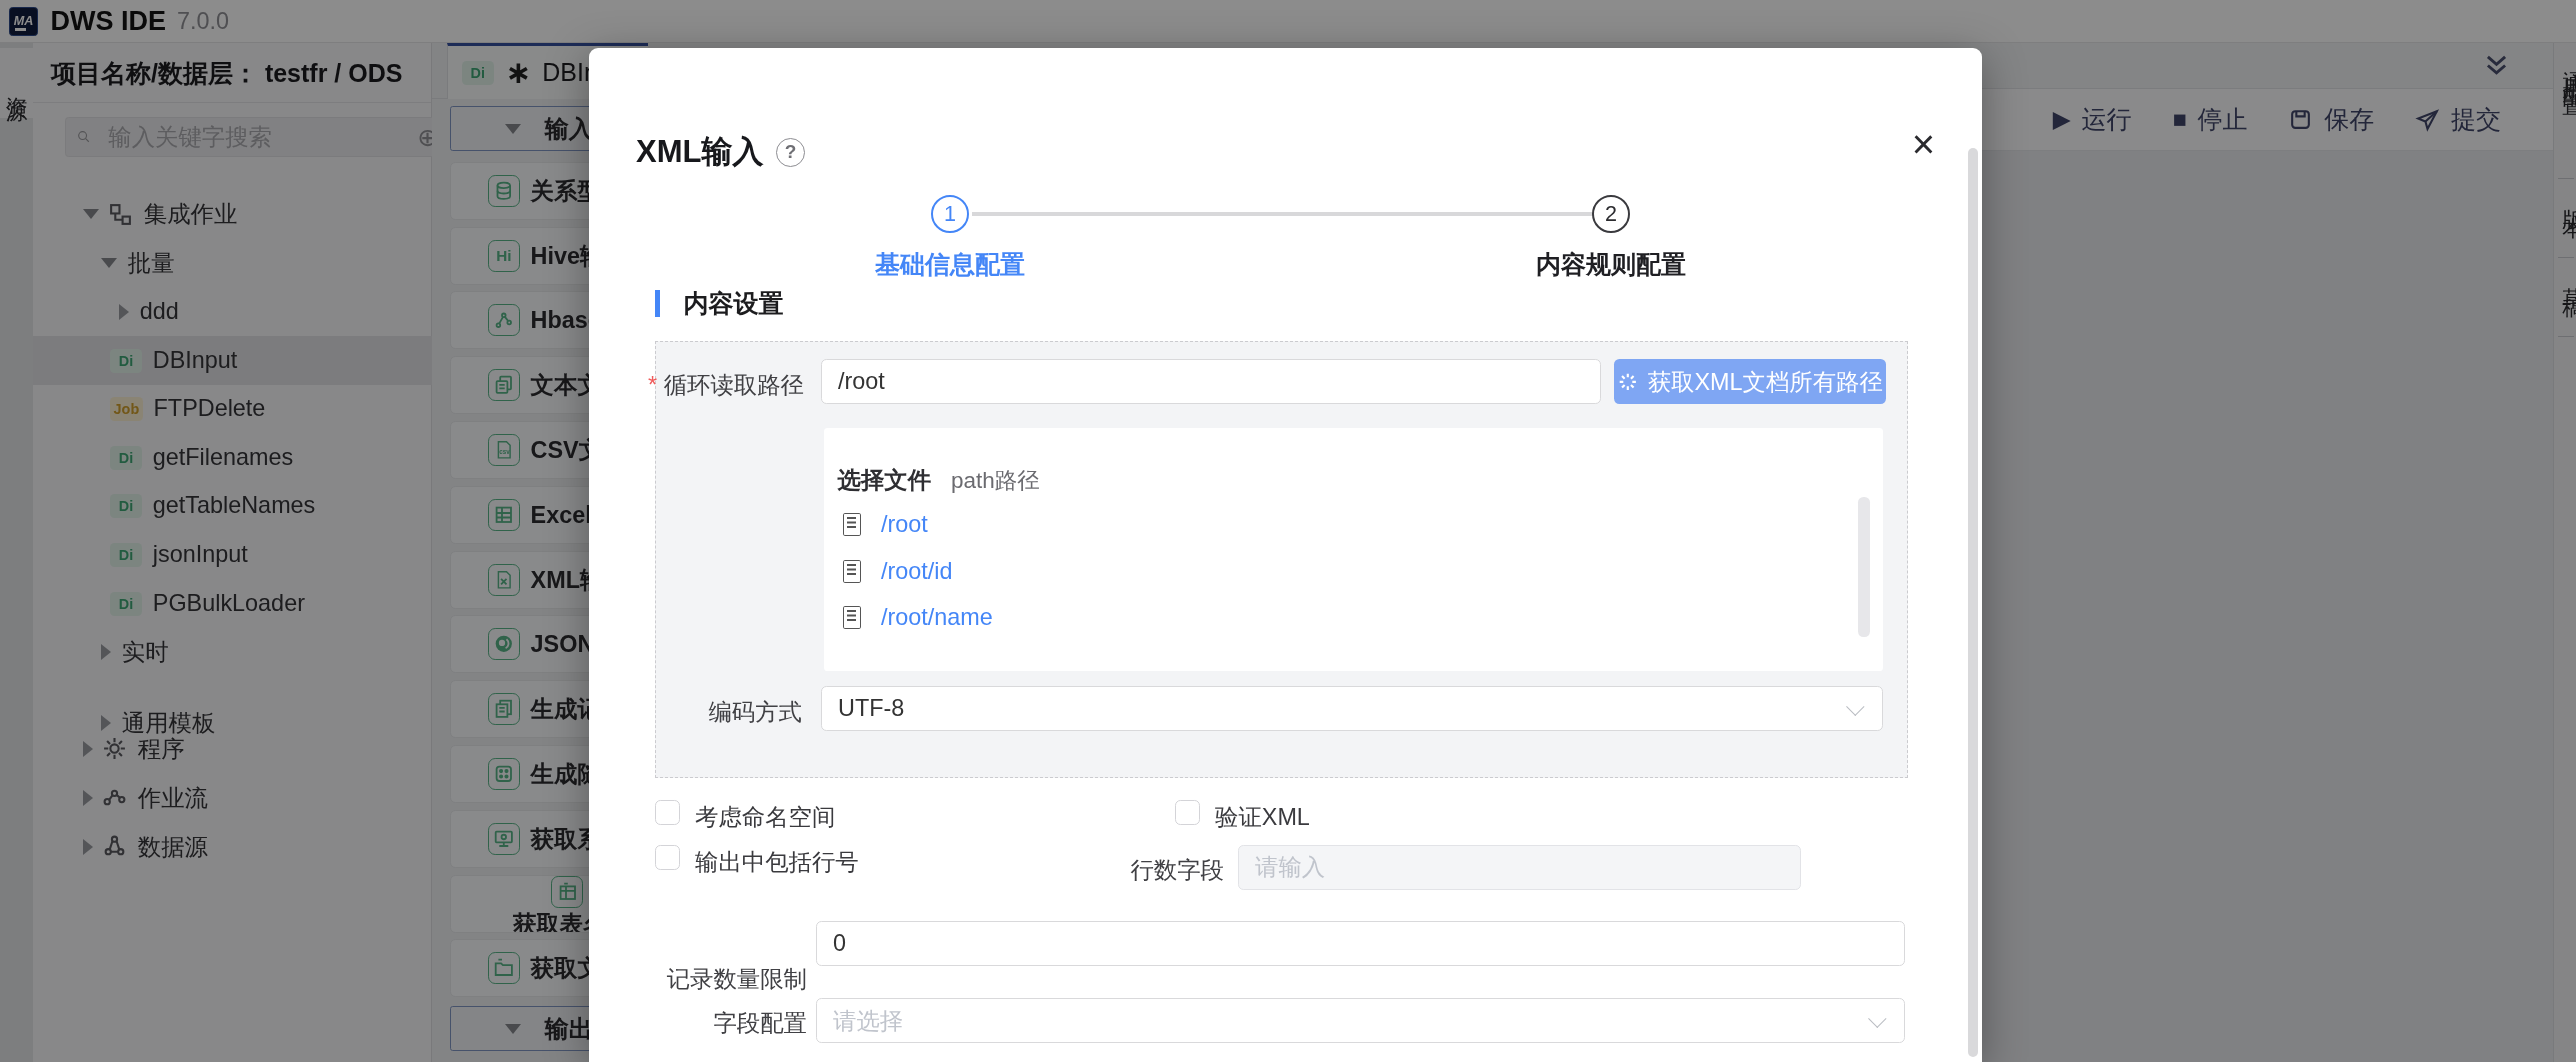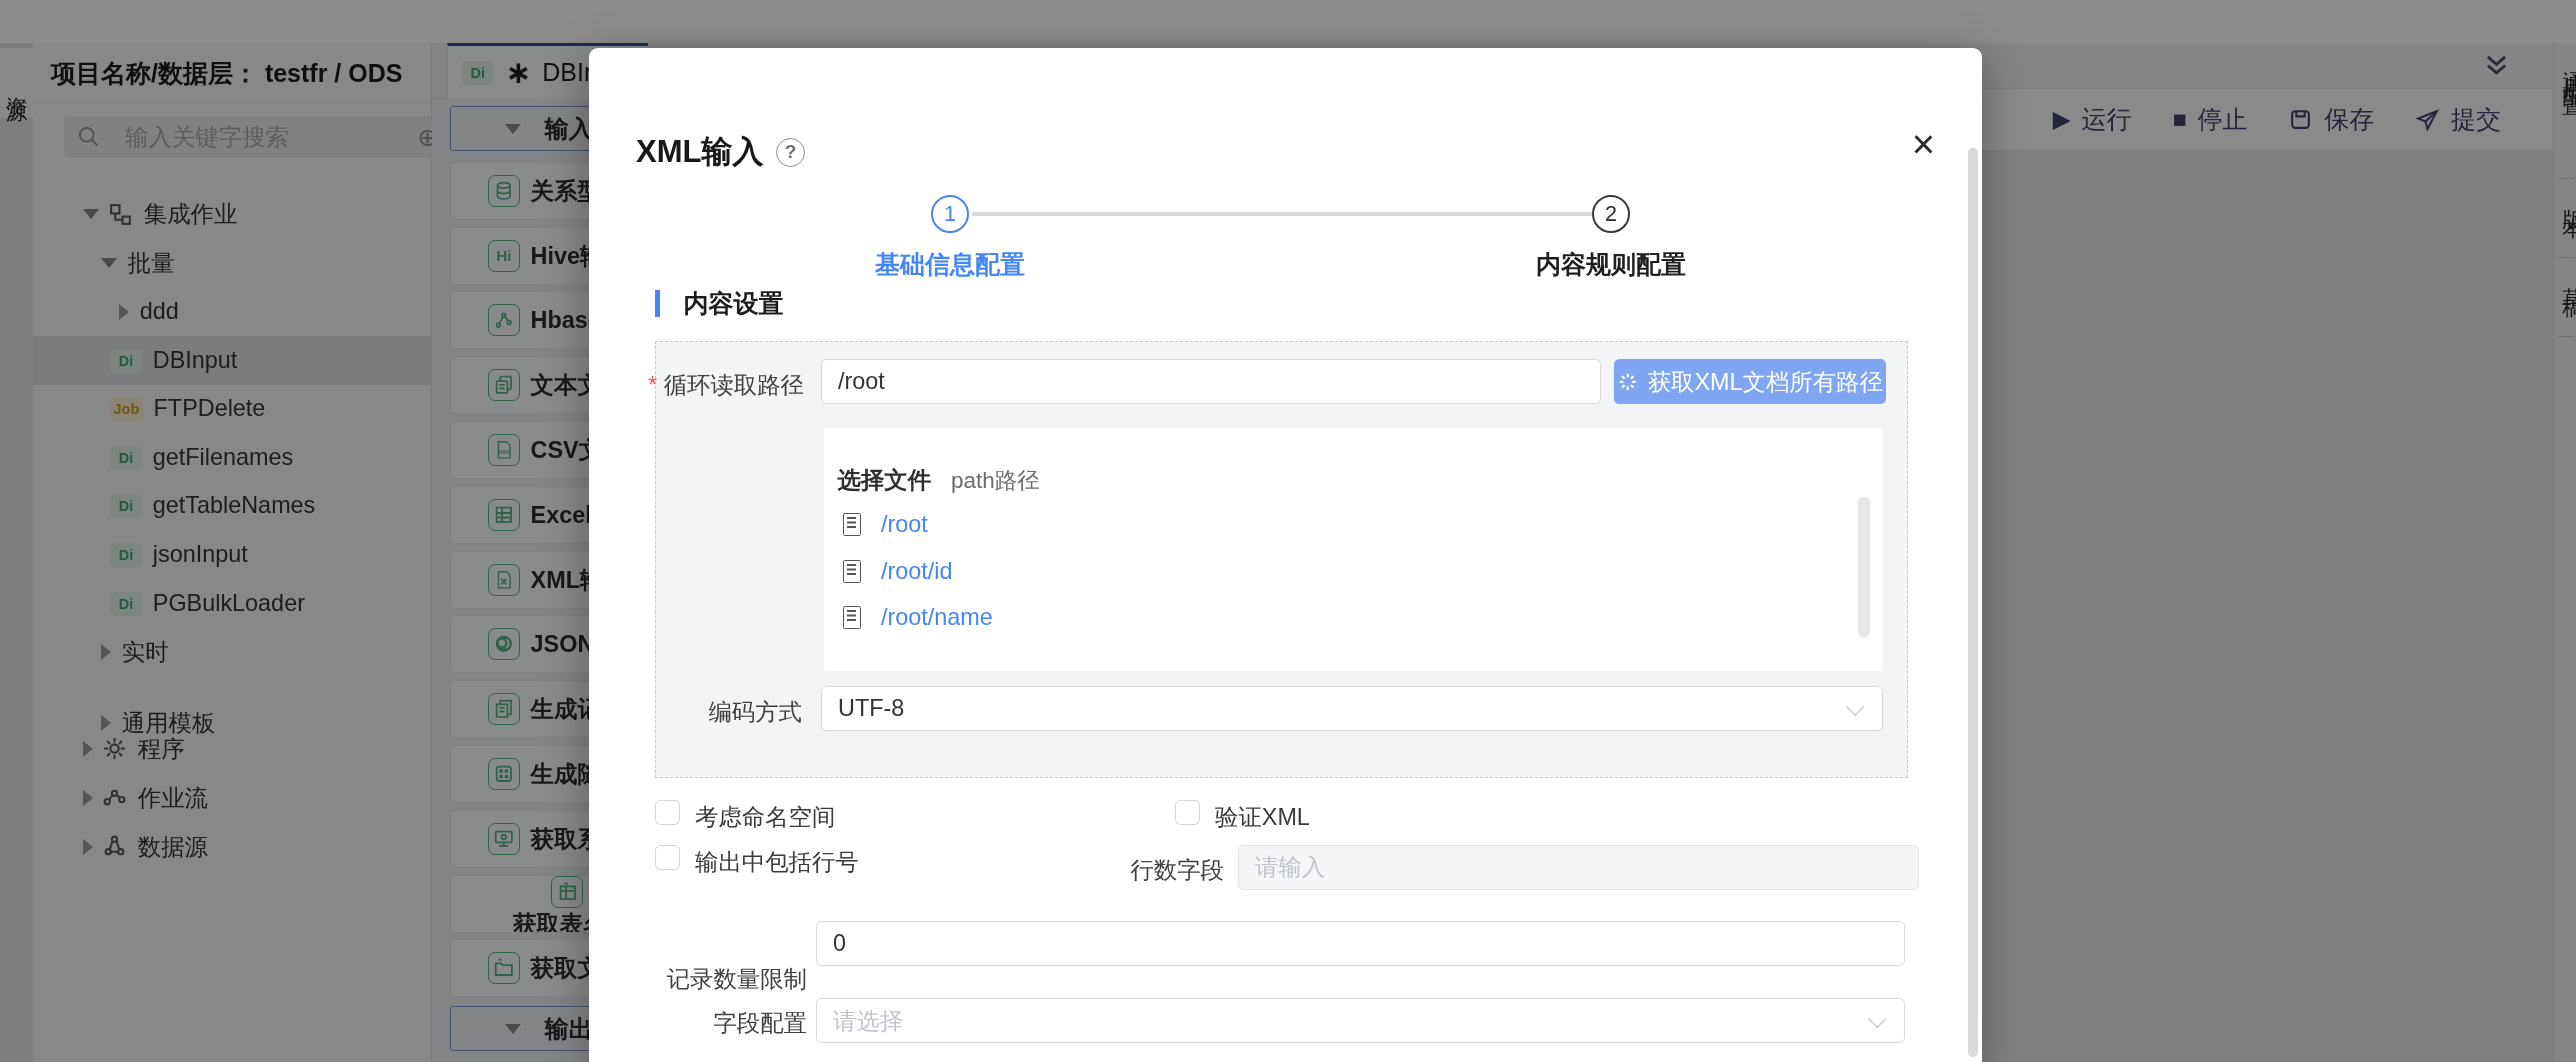--- a/index.html
+++ b/index.html
@@ -24,21 +24,21 @@
   .left-rail-tab span { writing-mode:vertical-rl; text-orientation:upright; font-size:21.6px; color:#2c2c30; letter-spacing:4.5px; }
 
   
   .sidebar { position:absolute; left:33px; top:43px; width:399px; height:1019px; background:#f7f7f9;
     border-right:0.9px solid #dcdde0; z-index:1; }
   .sidebar-header { height:60px; line-height:60px; padding-left:18px; font-size:25px; font-weight:bold;
     color:#1c1c20; border-bottom:0.9px solid #e4e4e7; white-space:nowrap; overflow:hidden; }
   .search-box { position:absolute; left:32px; top:74px; width:385px; height:40px; background:#ececee;
     border:0.9px solid #e0e0e3; border-radius:3.6px; display:flex; align-items:center; padding:0 10.8px; }
   .search-box input { flex:1; border:none; outline:none; background:transparent; font-size:23.4px;
-    color:#15803d; margin-left:25px; font-family:Liberation Serif, serif; }
+    color:#15803d; margin-left:18px; font-family:Liberation Sans, sans-serif; }
   .search-box input::placeholder { color:#aaaaaf; }
   .tree { position:absolute; left:0; top:135px; right:0; bottom:0; }
   .tree-row { position:absolute; left:0; width:399px; height:49px; display:flex; align-items:center;
     font-size:23.4px; color:#36363a; white-space:nowrap; overflow:hidden; }
   .tree-row.selected { background:#e2e2e5; }
   .tree-row .lbl { margin-left:10.8px; }
   .caret-down { width:0; height:0; border-left:8px solid transparent; border-right:8px solid transparent;
     border-top:10px solid #85878c; flex:0 0 auto; }
   .caret-right { width:0; height:0; border-top:8px solid transparent; border-bottom:8px solid transparent;
     border-left:10px solid #9a9ca1; flex:0 0 auto; }
@@ -144,20 +144,27 @@
   .checkbox { position:absolute; width:25px; height:25px; background:#fff; border:1.8px solid #d4d4d8; border-radius:5.4px; }
   .cb-label { position:absolute; font-size:23.4px; color:#3a3a3e; white-space:nowrap; }
 
   svg { display:block; }
 </style>
 </head>
 <body>
 
 <div id="screen">
 
+  <div class="topbar">
+    <div class="logo">
+        <span>MA</span>
+      </div>
+    <span class="app-title">DWS IDE</span>
+    <span class="app-version">7.0.0</span>
+  </div>
 
   <div class="left-rail">
     <div class="left-rail-tab">
       <span>资源</span>
     </div>
   </div>
 
   <div class="sidebar">
     <div class="sidebar-header">项目名称/数据层： testfr / ODS</div>
     <div class="search-box">
@@ -505,21 +512,21 @@
 
     <span class="checkbox" style="left:66px; top:752px;"></span>
     <span class="cb-label" style="left:106px; top:753px;">考虑命名空间</span>
     <span class="checkbox" style="left:586px; top:752px;"></span>
     <span class="cb-label" style="left:626px; top:753px;">验证XML</span>
 
     <span class="checkbox" style="left:66px; top:797px;"></span>
     <span class="cb-label" style="left:106px; top:798px;">输出中包括行号</span>
 
     <div class="form-label" style="left:455px; top:806px; width:180px;">行数字段</div>
-    <input class="txt-input disabled" style="left: 649px; top: 797px; width: 681px; height: 45px;" placeholder="请输入">
+    <input class="txt-input disabled" style="left: 649px; top: 797px; width: 563px; height: 45px;" placeholder="请输入">
 
     <div class="form-label" style="left:38px; top:883px; width:180px;margin-top:32px;">记录数量限制</div>
     <input class="txt-input" style="left: 227px; top: 873px; width: 1089px; height: 45px;" value="0">
 
     <div class="form-label" style="left:38px; top:959px; width:180px;">字段配置</div>
     <div class="select-box" style="left:227px; top:950px; width:1089px; height:45px;">
       <span class="ph">请选择</span>
       <span class="chev"></span>
     </div>
   </div>

